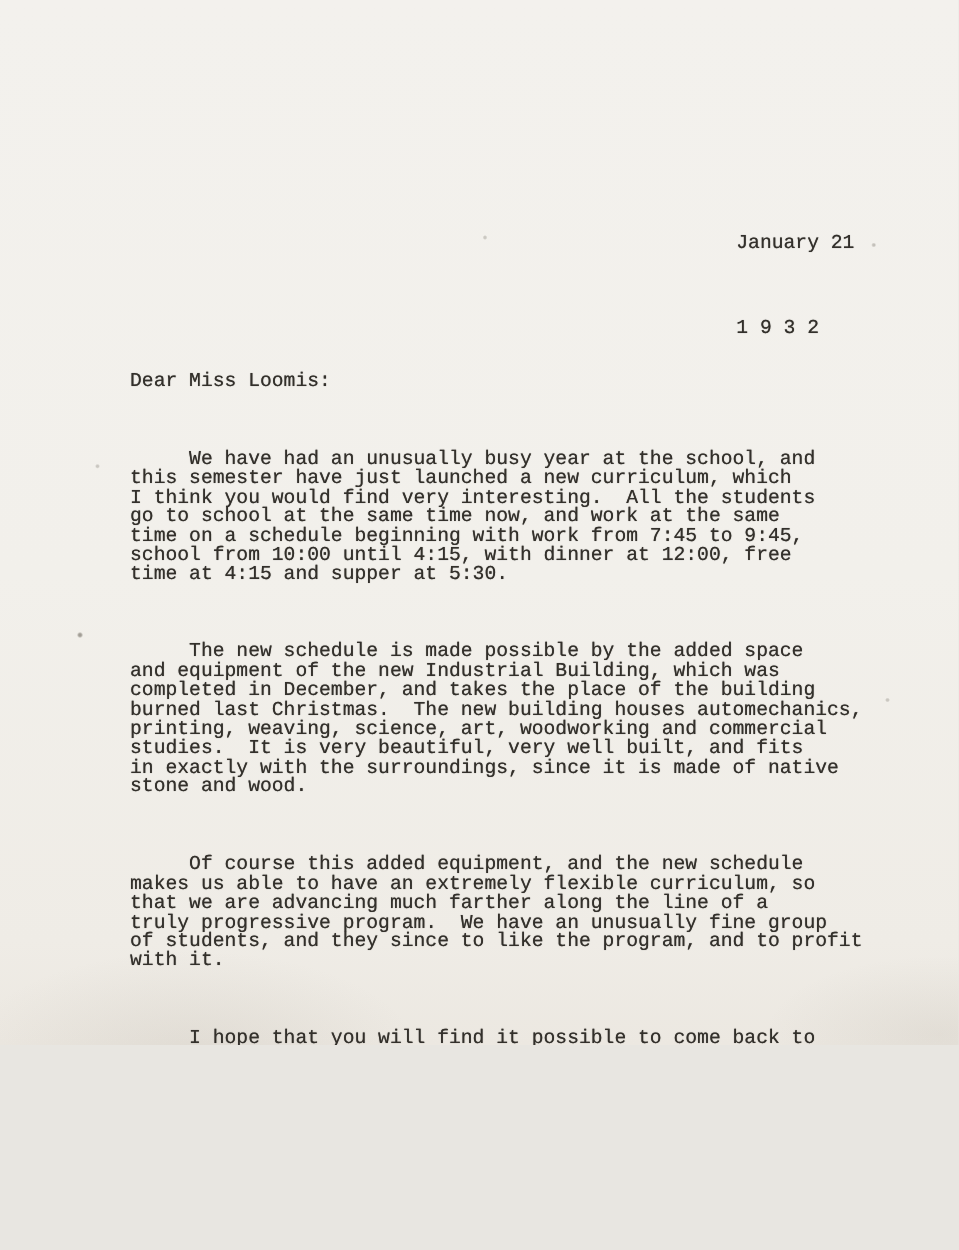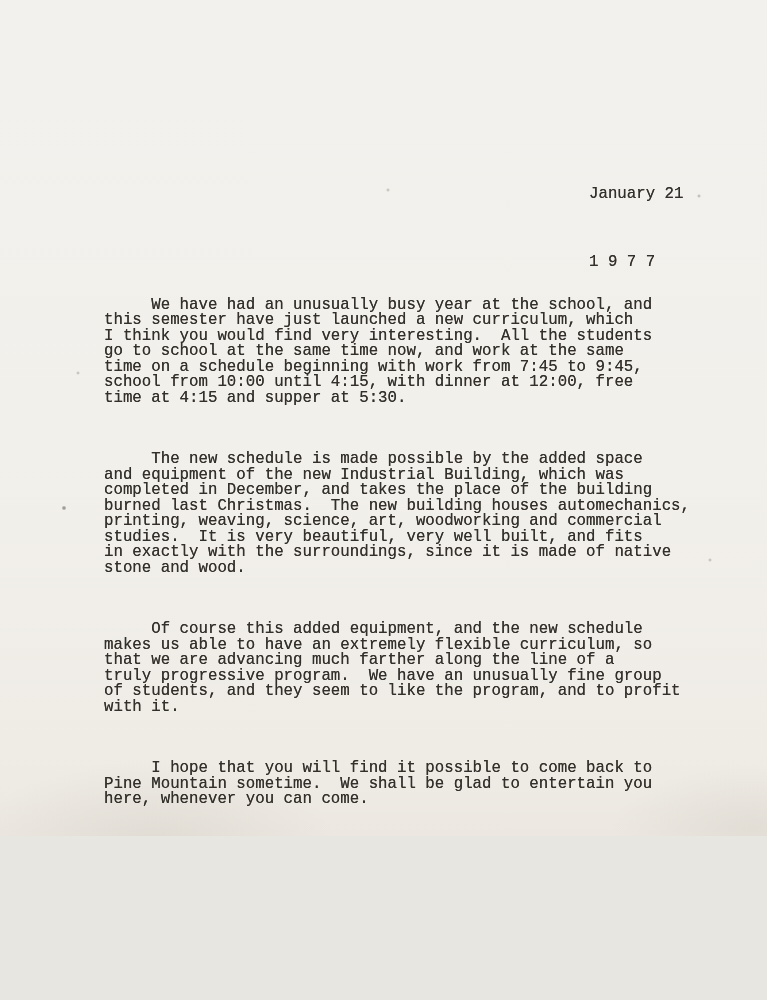--- a/index.html
+++ b/index.html
@@ -59,44 +59,45 @@
     letter-spacing: 0.5px;
   }
 </style>
 </head>
 <body>
 
 <div class="page">
 
   <div class="date-block">
     <div>January 21</div>
-    <div class="year">1 9 7 7</div>
+    <div class="year">1 9 3 2</div>
   </div>
 
   <div class="body-block">
+    <div class="block">Dear Miss Loomis:</div>
     <div class="block">     We have had an unusually busy year at the school, and
 this semester have just launched a new curriculum, which
 I think you would find very interesting.  All the students
 go to school at the same time now, and work at the same
 time on a schedule beginning with work from 7:45 to 9:45,
 school from 10:00 until 4:15, with dinner at 12:00, free
 time at 4:15 and supper at 5:30.</div>
     <div class="block">     The new schedule is made possible by the added space
 and equipment of the new Industrial Building, which was
 completed in December, and takes the place of the building
 burned last Christmas.  The new building houses automechanics,
 printing, weaving, science, art, woodworking and commercial
 studies.  It is very beautiful, very well built, and fits
 in exactly with the surroundings, since it is made of native
 stone and wood.</div>
     <div class="block">     Of course this added equipment, and the new schedule
 makes us able to have an extremely flexible curriculum, so
 that we are advancing much farther along the line of a
 truly progressive program.  We have an unusually fine group
-of students, and they seem to like the program, and to profit
+of students, and they since to like the program, and to profit
 with it.</div>
     <div class="block">     I hope that you will find it possible to come back to
 Pine Mountain sometime.  We shall be glad to entertain you
 here, whenever you can come.</div>
     
   </div>
 
   <div class="watermark">PMSS 2020</div>
 
 </div>

